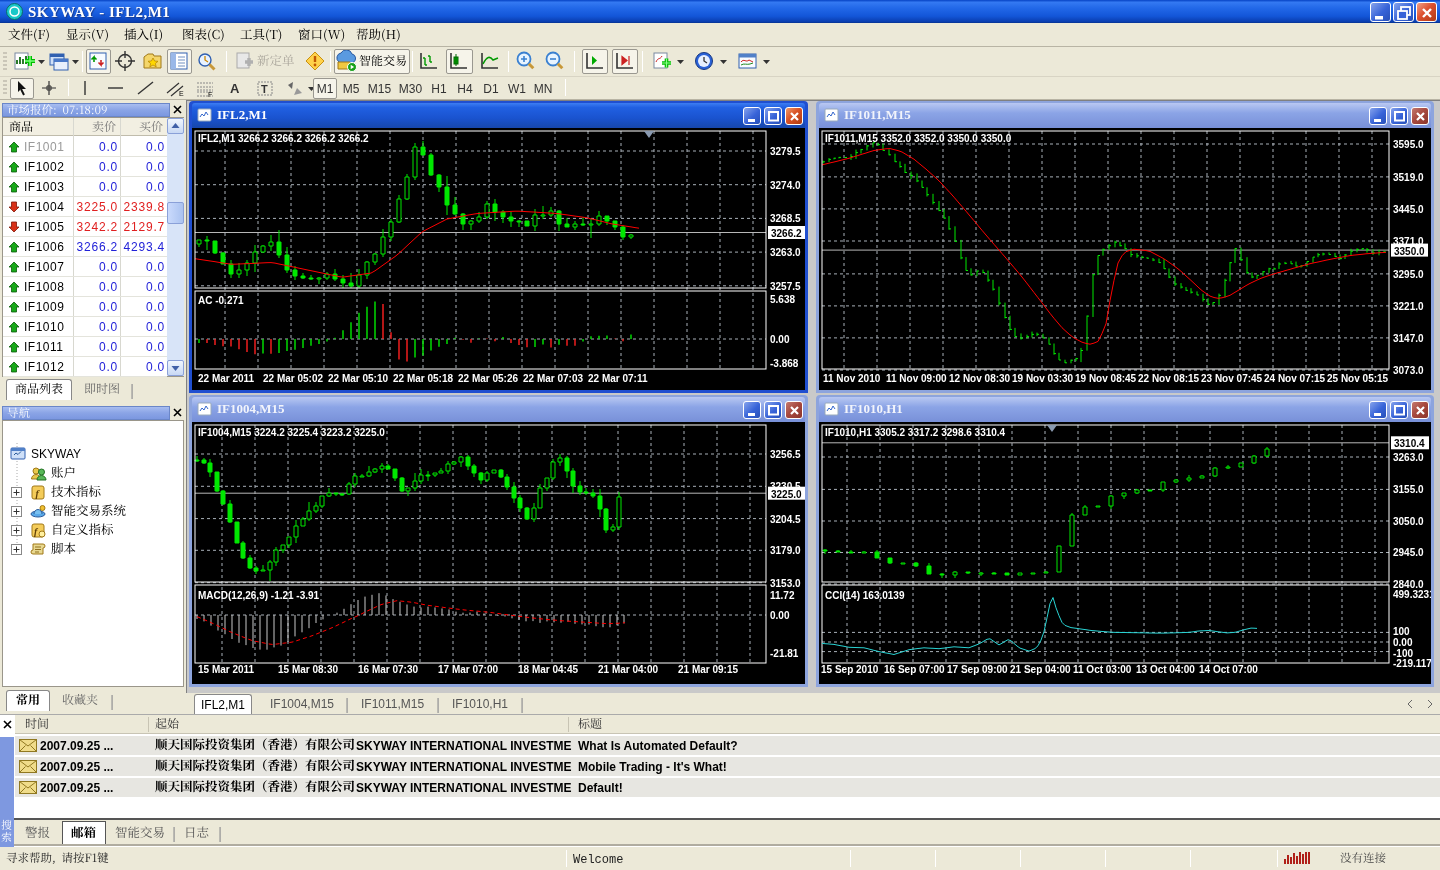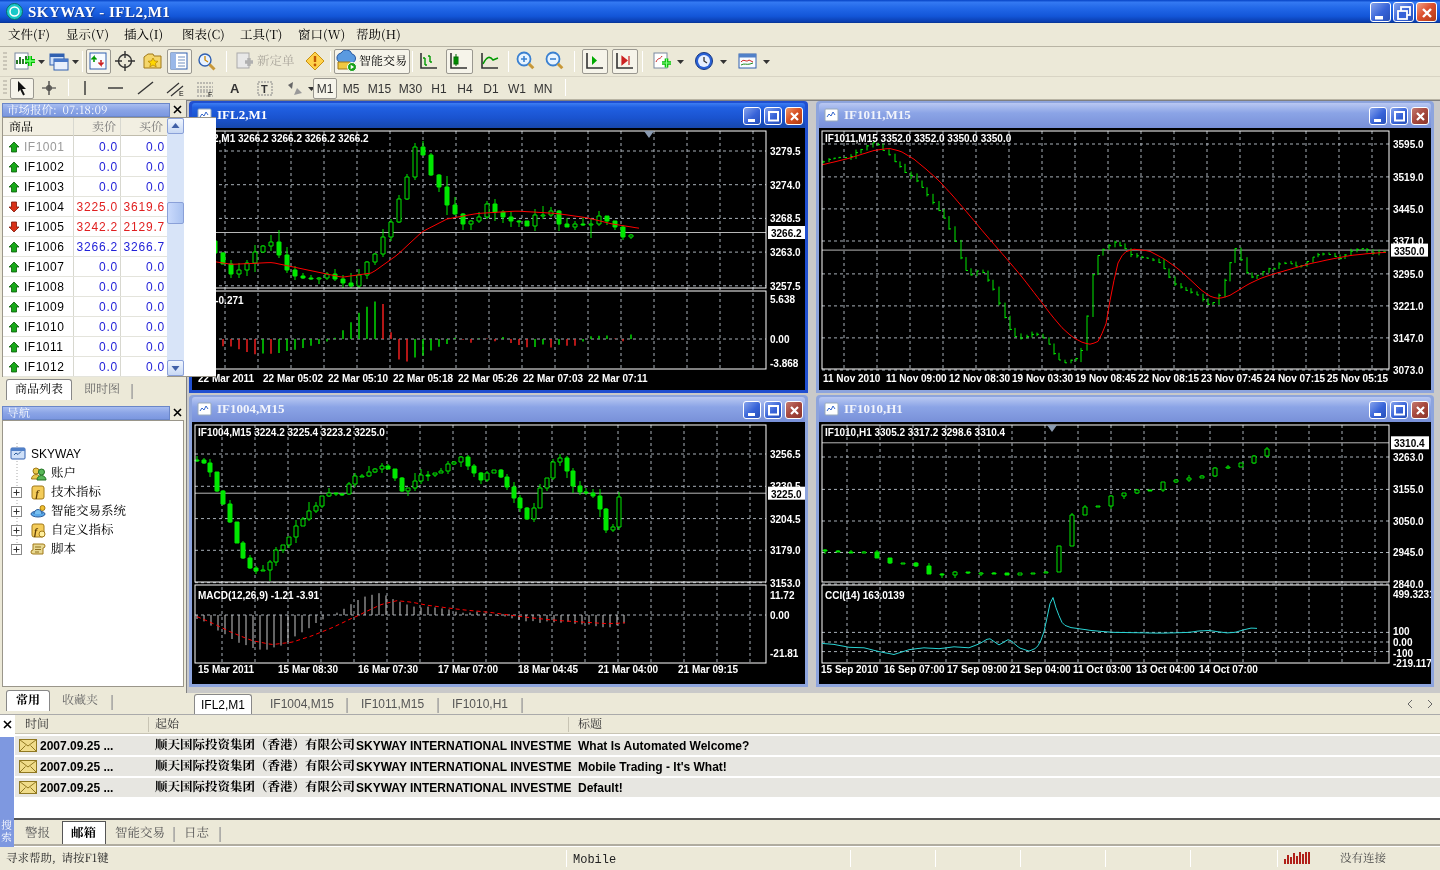--- a/index.html
+++ b/index.html
@@ -482,21 +482,21 @@
             <use href="#g38" x="6731"></use>
             <use href="#g34" x="7289"></use>
             <use href="#g35" x="7616"></use>
             <use href="#g39" x="8173"></use>
           </g>
         </svg></div>
     </div>
     <svg class="abs" style="left:172px;top:4px" width="12" height="12">
       <path d="M2 2 L9 9 M9 2 L2 9" stroke="#000" stroke-width="1.6"></path>
     </svg>
-    <div class="abs" style="left:2px;top:17px;width:214px;height:260px;background:#fff;border:1px solid #9a968a;border-right:none">
+    <div class="abs" style="left:2px;top:17px;width:182px;height:260px;background:#fff;border:1px solid #9a968a;border-right:none">
       <div class="abs" style="left:0;top:0;width:164px;height:18px;background:#f2efe2;border-bottom:1px solid #c0bcac"></div>
       <div class="abs" style="left:6px;top:2px"><svg class="t" style="" width="25" height="14" viewBox="0 0 25 14">
           <g fill="#000" transform="translate(0,11) scale(0.012,-0.012)">
             <use href="#g40" x="0"></use>
             <use href="#g41" x="1000"></use>
           </g>
         </svg></div>
       <div class="abs" style="left:89px;top:2px"><svg class="t" style="" width="25" height="14" viewBox="0 0 25 14">
           <g fill="#777" transform="translate(0,11) scale(0.012,-0.012)">
             <use href="#g42" x="0"></use>
@@ -530,35 +530,35 @@
       </svg>
       <div class="abs" style="left:21px;top:62px;font:12px 'Liberation Sans',sans-serif;color:#000;letter-spacing:0.5px">IF1003</div>
       <div class="abs" style="left:0px;top:62px;width:115px;text-align:right;font:12px 'Liberation Sans',sans-serif;color:#2222d8;letter-spacing:0.8px">0.0</div>
       <div class="abs" style="left:0px;top:62px;width:162px;text-align:right;font:12px 'Liberation Sans',sans-serif;color:#2222d8;letter-spacing:0.8px">0.0</div>
       <div class="abs" style="left:0;top:78px;width:164px;height:1px;background:#e4e4dc"></div>
       <svg class="abs" style="left:3px;top:81px" width="16" height="16">
         <path d="M8 13 L3 8 H5.5 V3 H10.5 V8 H13 Z" fill="#d83018" stroke="#801808" stroke-width="0.8"></path>
       </svg>
       <div class="abs" style="left:21px;top:82px;font:12px 'Liberation Sans',sans-serif;color:#000;letter-spacing:0.5px">IF1004</div>
       <div class="abs" style="left:0px;top:82px;width:115px;text-align:right;font:12px 'Liberation Sans',sans-serif;color:#e02020;letter-spacing:0.8px">3225.0</div>
-      <div class="abs" style="left:0px;top:82px;width:162px;text-align:right;font:12px 'Liberation Sans',sans-serif;color:#e02020;letter-spacing:0.8px">3619.6</div>
+      <div class="abs" style="left:0px;top:82px;width:162px;text-align:right;font:12px 'Liberation Sans',sans-serif;color:#e02020;letter-spacing:0.8px">2339.8</div>
       <div class="abs" style="left:0;top:98px;width:164px;height:1px;background:#e4e4dc"></div>
       <svg class="abs" style="left:3px;top:101px" width="16" height="16">
         <path d="M8 13 L3 8 H5.5 V3 H10.5 V8 H13 Z" fill="#d83018" stroke="#801808" stroke-width="0.8"></path>
       </svg>
       <div class="abs" style="left:21px;top:102px;font:12px 'Liberation Sans',sans-serif;color:#000;letter-spacing:0.5px">IF1005</div>
       <div class="abs" style="left:0px;top:102px;width:115px;text-align:right;font:12px 'Liberation Sans',sans-serif;color:#e02020;letter-spacing:0.8px">3242.2</div>
       <div class="abs" style="left:0px;top:102px;width:162px;text-align:right;font:12px 'Liberation Sans',sans-serif;color:#e02020;letter-spacing:0.8px">2129.7</div>
       <div class="abs" style="left:0;top:118px;width:164px;height:1px;background:#e4e4dc"></div>
       <svg class="abs" style="left:3px;top:121px" width="16" height="16">
         <path d="M8 3 L13 8 H10.5 V13 H5.5 V8 H3 Z" fill="#18a818" stroke="#0a5a0a" stroke-width="0.8"></path>
       </svg>
       <div class="abs" style="left:21px;top:122px;font:12px 'Liberation Sans',sans-serif;color:#000;letter-spacing:0.5px">IF1006</div>
       <div class="abs" style="left:0px;top:122px;width:115px;text-align:right;font:12px 'Liberation Sans',sans-serif;color:#2222d8;letter-spacing:0.8px">3266.2</div>
-      <div class="abs" style="left:0px;top:122px;width:162px;text-align:right;font:12px 'Liberation Sans',sans-serif;color:#2222d8;letter-spacing:0.8px">3266.7</div>
+      <div class="abs" style="left:0px;top:122px;width:162px;text-align:right;font:12px 'Liberation Sans',sans-serif;color:#2222d8;letter-spacing:0.8px">4293.4</div>
       <div class="abs" style="left:0;top:138px;width:164px;height:1px;background:#e4e4dc"></div>
       <svg class="abs" style="left:3px;top:141px" width="16" height="16">
         <path d="M8 3 L13 8 H10.5 V13 H5.5 V8 H3 Z" fill="#18a818" stroke="#0a5a0a" stroke-width="0.8"></path>
       </svg>
       <div class="abs" style="left:21px;top:142px;font:12px 'Liberation Sans',sans-serif;color:#000;letter-spacing:0.5px">IF1007</div>
       <div class="abs" style="left:0px;top:142px;width:115px;text-align:right;font:12px 'Liberation Sans',sans-serif;color:#2222d8;letter-spacing:0.8px">0.0</div>
       <div class="abs" style="left:0px;top:142px;width:162px;text-align:right;font:12px 'Liberation Sans',sans-serif;color:#2222d8;letter-spacing:0.8px">0.0</div>
       <div class="abs" style="left:0;top:158px;width:164px;height:1px;background:#e4e4dc"></div>
       <svg class="abs" style="left:3px;top:161px" width="16" height="16">
         <path d="M8 3 L13 8 H10.5 V13 H5.5 V8 H3 Z" fill="#18a818" stroke="#0a5a0a" stroke-width="0.8"></path>
@@ -810,21 +810,21 @@
             <use href="#g80" x="8000"></use>
             <use href="#g81" x="9000"></use>
             <use href="#g82" x="10000"></use>
             <use href="#g83" x="11000"></use>
             <use href="#g84" x="12000"></use>
             <use href="#g85" x="13000"></use>
             <use href="#g86" x="14000"></use>
             <use href="#g87" x="15000"></use>
           </g>
         </svg><span style="font:bold 12px 'Liberation Sans',sans-serif;position:relative;top:-2px">SKYWAY INTERNATIONAL INVESTME</span></div>
-      <div class="abs" style="left:563px;top:3px;font:bold 12px 'Liberation Sans',sans-serif">What Is Automated Welcome?</div>
+      <div class="abs" style="left:563px;top:3px;font:bold 12px 'Liberation Sans',sans-serif">What Is Automated Default?</div>
     </div>
     <div class="abs" style="left:15px;top:42px;width:1425px;height:19px;background:#e7e6e1">
       <svg class="abs" style="left:4px;top:3px" width="18" height="13">
         <rect x="0.5" y="0.5" width="17" height="12" fill="#f0dc8a" stroke="#907820"></rect>
         <path d="M0.5 0.5 L9 7 L17.5 0.5 M0.5 12.5 L6.5 6.5 M17.5 12.5 L11.5 6.5" stroke="#907820" fill="none"></path>
       </svg>
       <div class="abs" style="left:25px;top:3px;font:bold 12px 'Liberation Sans',sans-serif">2007.09.25 ...</div>
       <div class="abs" style="left:140px;top:2px"><svg class="t" style="" width="201" height="15" viewBox="0 0 201 15">
           <g fill="#000" transform="translate(0,11) scale(0.0125,-0.0125)">
             <use href="#g72" x="0"></use>
@@ -916,21 +916,21 @@
           <use href="#g21" x="3000"></use>
           <use href="#g95" x="4000"></use>
           <use href="#g96" x="4827"></use>
           <use href="#g97" x="5827"></use>
           <use href="#g3" x="6827"></use>
           <use href="#g37" x="7456"></use>
           <use href="#g98" x="7927"></use>
         </g>
       </svg></div>
     <div class="abs" style="left:566px;top:3px;width:1px;height:17px;background:#b0aca0;border-right:1px solid #fff"></div>
-    <div class="abs" style="left:573px;top:6px;font:12px 'Liberation Mono',monospace;color:#222">Mobile</div>
+    <div class="abs" style="left:573px;top:6px;font:12px 'Liberation Mono',monospace;color:#222">Welcome</div>
     <div class="abs" style="left:850px;top:3px;width:1px;height:17px;background:#b0aca0;border-right:1px solid #fff"></div>
     <div class="abs" style="left:935px;top:3px;width:1px;height:17px;background:#b0aca0;border-right:1px solid #fff"></div>
     <div class="abs" style="left:1020px;top:3px;width:1px;height:17px;background:#b0aca0;border-right:1px solid #fff"></div>
     <div class="abs" style="left:1105px;top:3px;width:1px;height:17px;background:#b0aca0;border-right:1px solid #fff"></div>
     <div class="abs" style="left:1190px;top:3px;width:1px;height:17px;background:#b0aca0;border-right:1px solid #fff"></div>
     <div class="abs" style="left:1277px;top:3px;width:1px;height:17px;background:#b0aca0;border-right:1px solid #fff"></div>
     <svg class="abs" style="left:1284px;top:5px" width="30" height="13">
       <rect x="0" y="7" width="2" height="5" fill="#b02018"></rect>
       <rect x="3" y="3" width="2" height="9" fill="#b02018"></rect>
       <rect x="6" y="5" width="2" height="7" fill="#b02018"></rect>

